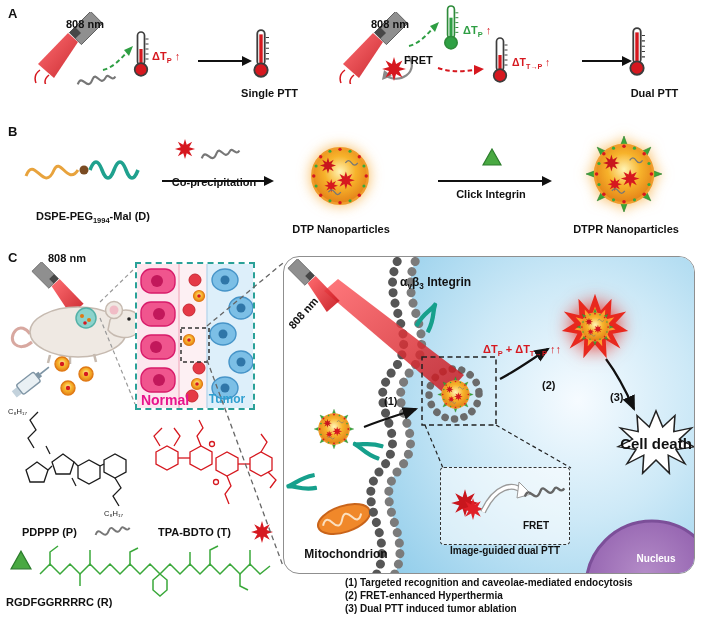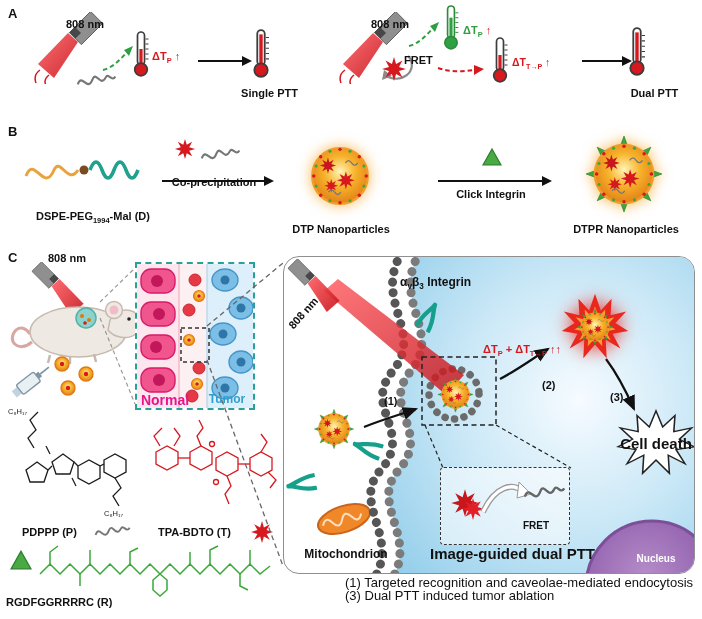--- a/index.html
+++ b/index.html
@@ -9,21 +9,21 @@
   .panel-letter{font-size:13px;font-weight:bold}
   .lbl{font-size:11px;font-weight:bold;text-align:center;white-space:nowrap}
   .sm{font-size:10.5px}
   .red{color:#d6181f}.green{color:#2e9e43}.magenta{color:#e8148c}.blue{color:#2f9fd0}.white{color:#fff}
   sub{font-size:0.68em}
   .h-arrow{position:absolute;border-top:2.6px solid #111}
   .h-arrow::after{content:"";position:absolute;right:-10px;top:-6.4px;width:0;height:0;border-left:10px solid #111;border-top:5px solid transparent;border-bottom:5px solid transparent}
   .cell-box{position:absolute;left:283px;top:256px;width:412px;height:318px;border:1.5px solid #8f8f8f;border-radius:16px;overflow:hidden;background:#fff}
   .tissue{position:absolute;left:135px;top:262px;width:120px;height:148px;border:2px dashed #2aa198;background:#fff}
   .fret-box{position:absolute;left:156px;top:210px;width:130px;height:78px;border:1.6px dashed #333;border-radius:4px;background:rgba(255,255,255,.55)}
-  .legend{position:absolute;left:345px;top:576px;width:352px;font-size:13px;font-weight:normal;line-height:13px;color:#111}
+  .legend{position:absolute;left:345px;top:576px;width:352px;font-size:10px;font-weight:bold;line-height:13px;color:#111}
 </style>
 </head>
 <body>
 
 <div class="fig">
 
   <svg width="0" height="0" style="position:absolute" aria-hidden="true">
     <defs>
       <radialGradient id="npGrad" cx="50%" cy="42%" r="62%">
         <stop offset="0%" stop-color="#fff4b6"></stop>
@@ -450,24 +450,25 @@
       <svg class="abs" style="left:34px;top:4px" width="58" height="44" viewBox="0 0 58 44">
         <path d="M8,40 C20,14 38,10 48,20" stroke="#9a9a9a" stroke-width="6" fill="none"></path>
         <path d="M8,40 C20,14 38,10 48,20" stroke="#fff" stroke-width="3.4" fill="none"></path>
         <polygon points="44,10 56,22 42,26" fill="#fff" stroke="#9a9a9a" stroke-width="1"></polygon>
       </svg>
       <svg class="abs" style="left:82px;top:12px" width="44" height="24" viewBox="0 0 48 22">
           <use href="#squig" stroke="#666" stroke-width="2.6"></use>
         </svg>
       <div class="abs lbl" style="left:82px;top:52px;font-size:10px">FRET</div>
     </div>
-    <div class="abs lbl" style="left:146px;top:288px;width:150px;font-size:15px">Image-guided dual PTT</div>
+    <div class="abs lbl" style="left:146px;top:288px;width:150px;font-size:10px">Image-guided dual PTT</div>
 
     <div class="abs lbl" style="left:14px;top:290px;width:96px;font-size:12px">Mitochondrion</div>
     <div class="abs lbl white" style="left:340px;top:296px;width:64px;font-size:10px">Nucleus</div>
   </div>
 
   <div class="legend">
     <div>(1) Targeted recognition and caveolae-mediated endocytosis</div>
+    <div>(2) FRET-enhanced Hyperthermia</div>
     <div>(3) Dual PTT induced tumor ablation</div>
   </div>
 
 </div>
 
 </body></html>

